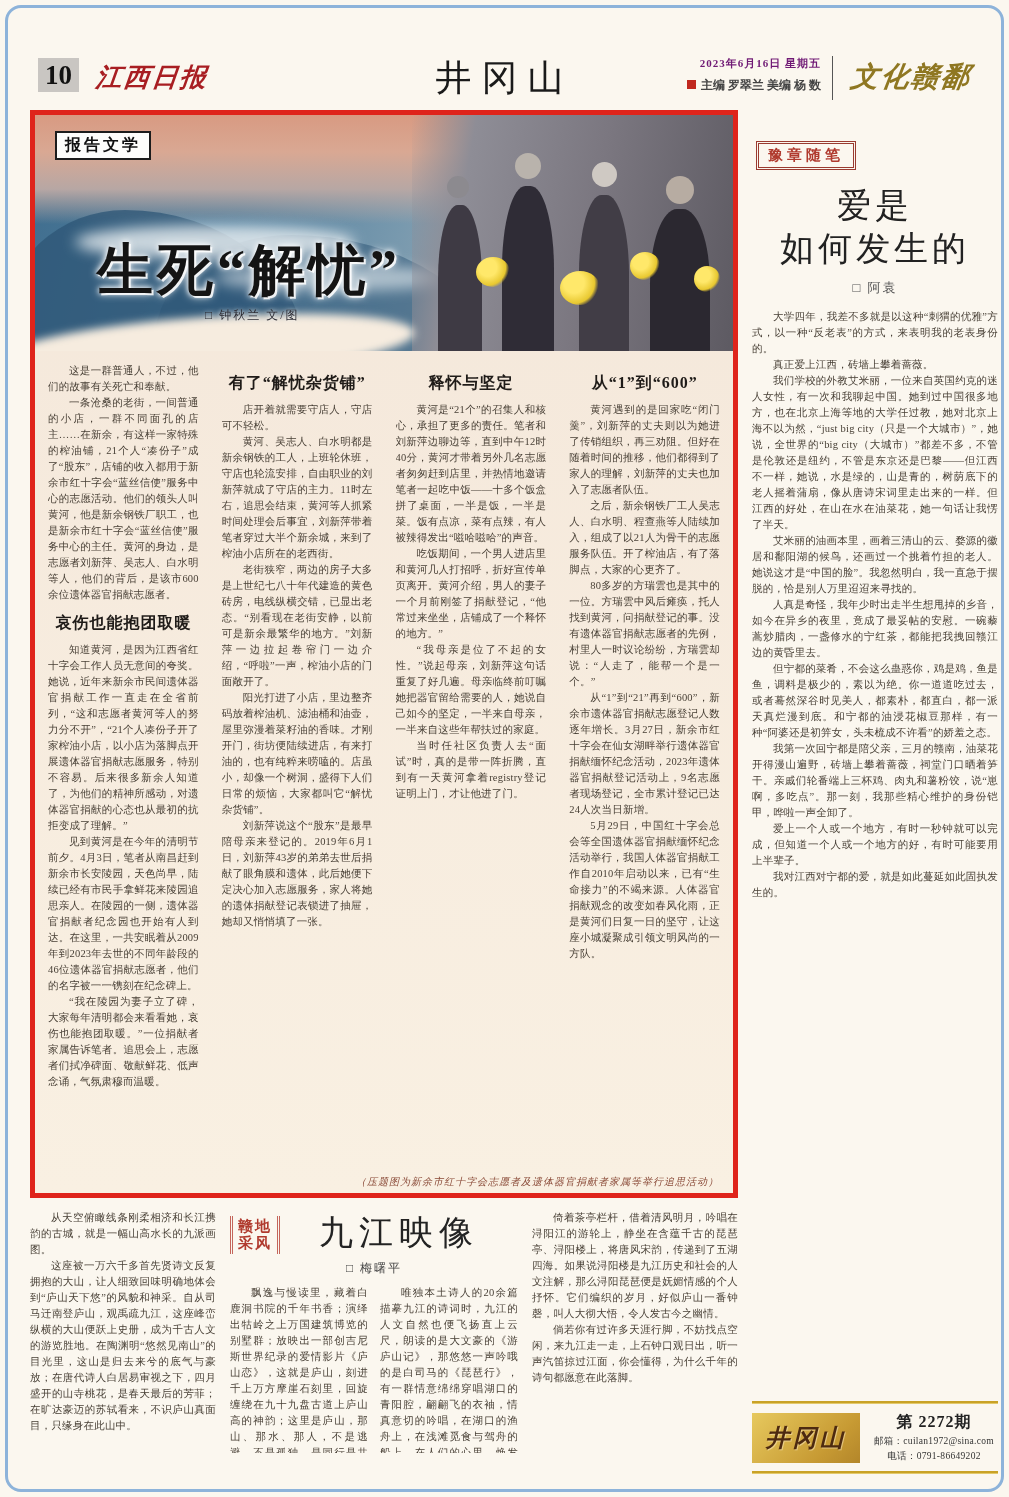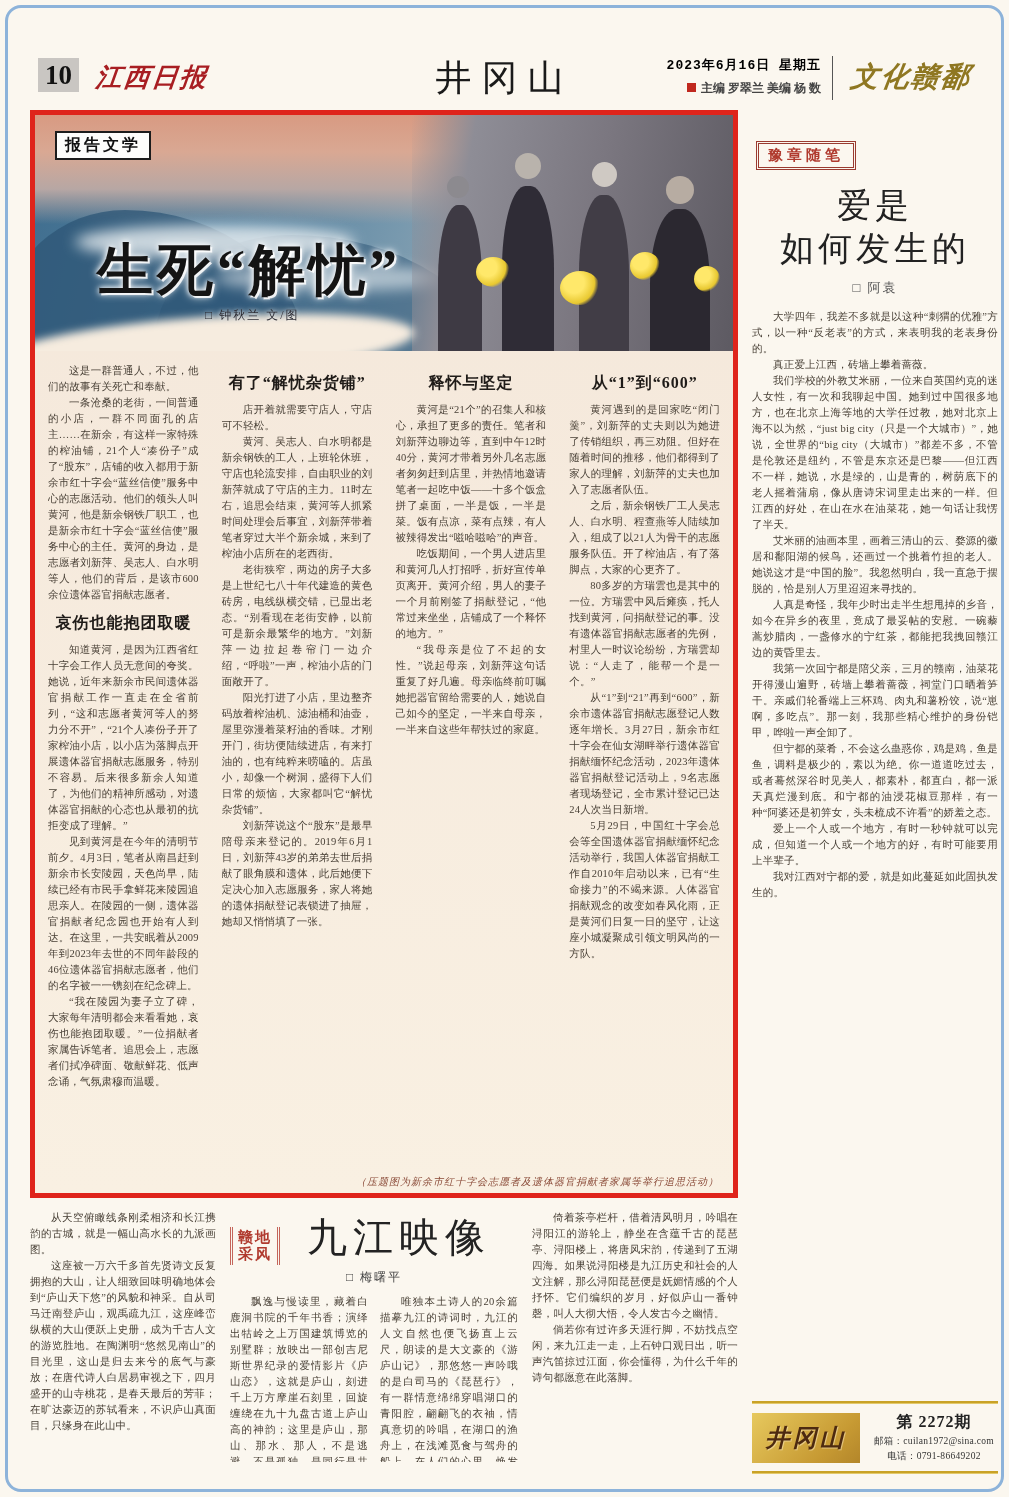--- a/index.html
+++ b/index.html
@@ -10,21 +10,21 @@
 
   
   .hdr { position:absolute; left:38px; top:52px; right:38px; height:54px; }
   .pg-num { position:absolute; left:0; top:6px; background:#c9c6c2; color:#111;
             font-size:27px; font-weight:bold; padding:0 7px; line-height:34px; }
   .masthead { position:absolute; left:58px; top:8px; color:#a81e22; font-size:26px; font-weight:bold;
               font-style:italic; letter-spacing:2px; transform:skewX(-6deg); }
   .section-title { position:absolute; left:0; right:0; top:2px; text-align:center; font-size:36px;
                    color:#1a1a1a; letter-spacing:10px; font-weight:500; }
   .hdr-right { position:absolute; right:150px; top:4px; text-align:right; }
-  .date-line { font-size:13px; color:#000000; font-weight:bold; letter-spacing:1px;font-family:Liberation Mono, monospace; }
+  .date-line { font-size:11px; color:#701a75; font-weight:bold; letter-spacing:1px; }
   .ed-line { margin-top:6px; font-size:12px; color:#444; font-weight:bold; }
   .redsq { display:inline-block; width:9px; height:9px; background:#c0281e; margin-right:5px; }
   .vdiv { position:absolute; right:138px; top:4px; width:1px; height:44px; background:#555; }
   .supplement { position:absolute; right:0; top:6px; color:#8f7722; font-size:28px; font-weight:bold;
                 font-style:italic; letter-spacing:2px; transform:skewX(-8deg); }
 
   
   .main-article { position:absolute; left:30px; top:110px; width:708px; height:1088px;
                   border:5px solid #df241b; background:linear-gradient(180deg,#f4e7da,#f9f0e2); }
   .photo { position:relative; width:100%; height:236px; overflow:hidden;
@@ -63,25 +63,25 @@
                font-size:15px; padding:2px 9px; letter-spacing:4px; margin-left:4px; }
   .essay h2 { text-align:center; font-weight:500; font-size:34px; color:#222; line-height:1.25;
               margin:14px 0 10px 0; letter-spacing:4px; font-family:"Liberation Sans","DejaVu Sans",sans-serif; }
   .essay-byline { text-align:center; font-size:13px; color:#555; margin-bottom:12px; letter-spacing:2px; }
   .essay-body { height:1030px; overflow:hidden; }
 
   
   .bottom { position:absolute; left:30px; top:1210px; width:708px; height:278px; display:flex; gap:14px; overflow:hidden; }
   .bcolA { width:186px; overflow:hidden; }
   .feature { width:288px; }
-  .feat-head { display:flex; align-items:flex-end; }
+  .feat-head { display:flex; align-items:center; }
   .feat-tag { border-left:3px double #c4655a; border-right:3px double #c4655a; color:#b03a2e;
               font-weight:bold; font-size:15px; line-height:1.15; padding:2px 5px; letter-spacing:2px;
               display:flex; flex-direction:column; margin-top:4px; }
-  .feature h2 { font-size:40px; color:#232323; font-weight:500; letter-spacing:6px; flex:1; text-align:center; }
+  .feature h2 { font-size:34px; color:#232323; font-weight:500; letter-spacing:6px; flex:1; text-align:center; }
   .feat-byline { text-align:center; font-size:12px; color:#444; margin:4px 0 8px 0; letter-spacing:2px; }
   .feat-cols { display:flex; gap:12px; height:168px; overflow:hidden; }
   .fcol { flex:1; overflow:hidden; }
   .bcolD { flex:1; overflow:hidden; }
 
   
   .issue { position:absolute; left:752px; top:1398px; width:246px; }
   .gold-rule { height:0; border-top:2px solid #c9a227; border-bottom:1px solid #e3c96a; margin:3px 0; }
   .issue-row { display:flex; align-items:center; gap:10px; padding:5px 0; }
   .logo-box { width:108px; height:50px; background:linear-gradient(135deg,#e7c95e,#c79a33 70%,#b3862a);
@@ -159,20 +159,21 @@
             <p>阳光打进了小店，里边整齐码放着榨油机、滤油桶和油壶，屋里弥漫着菜籽油的香味。才刚开门，街坊便陆续进店，有来打油的，也有纯粹来唠嗑的。店虽小，却像一个树洞，盛得下人们日常的烦恼，大家都叫它“解忧杂货铺”。</p>
             <p>刘新萍说这个“股东”是最早陪母亲来登记的。2019年6月1日，刘新萍43岁的弟弟去世后捐献了眼角膜和遗体，此后她便下定决心加入志愿服务，家人将她的遗体捐献登记表锁进了抽屉，她却又悄悄填了一张。</p>
           </div>
       </div>
       <div class="col">
         <h3>释怀与坚定</h3>
         <div>
             <p>黄河是“21个”的召集人和核心，承担了更多的责任。笔者和刘新萍边聊边等，直到中午12时40分，黄河才带着另外几名志愿者匆匆赶到店里，并热情地邀请笔者一起吃中饭——十多个饭盒拼了桌面，一半是饭，一半是菜。饭有点凉，菜有点辣，有人被辣得发出“嗞哈嗞哈”的声音。</p>
             <p>吃饭期间，一个男人进店里和黄河几人打招呼，折好宣传单页离开。黄河介绍，男人的妻子一个月前刚签了捐献登记，“他常过来坐坐，店铺成了一个释怀的地方。”</p>
             <p>“我母亲是位了不起的女性。”说起母亲，刘新萍这句话重复了好几遍。母亲临终前叮嘱她把器官留给需要的人，她说自己如今的坚定，一半来自母亲，一半来自这些年帮扶过的家庭。</p>
+            <p>当时任社区负责人去“面试”时，真的是带一阵折腾，直到有一天黄河拿着registry登记证明上门，才让他进了门。</p>
           </div>
       </div>
       <div class="col">
         <h3>从“1”到“600”</h3>
         <div>
             <p>黄河遇到的是回家吃“闭门羹”，刘新萍的丈夫则以为她进了传销组织，再三劝阻。但好在随着时间的推移，他们都得到了家人的理解，刘新萍的丈夫也加入了志愿者队伍。</p>
             <p>之后，新余钢铁厂工人吴志人、白水明、程查燕等人陆续加入，组成了以21人为骨干的志愿服务队伍。开了榨油店，有了落脚点，大家的心更齐了。</p>
             <p>80多岁的方瑞雲也是其中的一位。方瑞雲中风后瘫痪，托人找到黄河，问捐献登记的事。没有遗体器官捐献志愿者的先例，村里人一时议论纷纷，方瑞雲却说：“人走了，能帮一个是一个。”</p>
             <p>从“1”到“21”再到“600”，新余市遗体器官捐献志愿登记人数逐年增长。3月27日，新余市红十字会在仙女湖畔举行遗体器官捐献缅怀纪念活动，2023年遗体器官捐献登记活动上，9名志愿者现场登记，全市累计登记已达24人次当日新增。</p>
             <p>5月29日，中国红十字会总会等全国遗体器官捐献缅怀纪念活动举行，我国人体器官捐献工作自2010年启动以来，已有“生命接力”的不竭来源。人体器官捐献观念的改变如春风化雨，正是黄河们日复一日的坚守，让这座小城凝聚成引领文明风尚的一方队。</p>
@@ -185,22 +186,22 @@
   <div class="essay">
     <div class="essay-tag">豫章随笔</div>
     <h2><span>爱是</span><br><span>如何发生的</span></h2>
     <div class="essay-byline">□ 阿袁</div>
     <div class="essay-body">
         <p>大学四年，我差不多就是以这种“刺猬的优雅”方式，以一种“反老表”的方式，来表明我的老表身份的。</p>
         <p>真正爱上江西，砖墙上攀着蔷薇。</p>
         <p>我们学校的外教艾米丽，一位来自英国约克的迷人女性，有一次和我聊起中国。她到过中国很多地方，也在北京上海等地的大学任过教，她对北京上海不以为然，“just big city（只是一个大城市）”，她说，全世界的“big city（大城市）”都差不多，不管是伦敦还是纽约，不管是东京还是巴黎——但江西不一样，她说，水是绿的，山是青的，树荫底下的老人摇着蒲扇，像从唐诗宋词里走出来的一样。但江西的好处，在山在水在油菜花，她一句话让我愣了半天。</p>
         <p>艾米丽的油画本里，画着三清山的云、婺源的徽居和鄱阳湖的候鸟，还画过一个挑着竹担的老人。她说这才是“中国的脸”。我忽然明白，我一直急于摆脱的，恰是别人万里迢迢来寻找的。</p>
         <p>人真是奇怪，我年少时出走半生想甩掉的乡音，如今在异乡的夜里，竟成了最妥帖的安慰。一碗藜蒿炒腊肉，一盏修水的宁红茶，都能把我拽回赣江边的黄昏里去。</p>
+        <p>但宁都的菜肴，不会这么蛊惑你，鸡是鸡，鱼是鱼，调料是极少的，素以为绝。你一道道吃过去，或者蓦然深谷时见美人，都素朴，都直白，都一派天真烂漫到底。和宁都的油浸花椒豆那样，有一种“阿婆还是初笄女，头未梳成不许看”的娇羞之态。</p>
         <p>我第一次回宁都是陪父亲，三月的赣南，油菜花开得漫山遍野，砖墙上攀着蔷薇，祠堂门口晒着笋干。亲戚们轮番端上三杯鸡、肉丸和薯粉饺，说“崽啊，多吃点”。那一刻，我那些精心维护的身份铠甲，哗啦一声全卸了。</p>
-        <p>但宁都的菜肴，不会这么蛊惑你，鸡是鸡，鱼是鱼，调料是极少的，素以为绝。你一道道吃过去，或者蓦然深谷时见美人，都素朴，都直白，都一派天真烂漫到底。和宁都的油浸花椒豆那样，有一种“阿婆还是初笄女，头未梳成不许看”的娇羞之态。</p>
         <p>爱上一个人或一个地方，有时一秒钟就可以完成，但知道一个人或一个地方的好，有时可能要用上半辈子。</p>
         <p>我对江西对宁都的爱，就是如此蔓延如此固执发生的。</p>
       </div>
   </div>
 
   <div class="bottom">
     <div class="bcolA">
         <p>从天空俯瞰线条刚柔相济和长江携韵的古城，就是一幅山高水长的九派画图。</p>
         <p>这座被一万六千多首先贤诗文反复拥抱的大山，让人细致回味明确地体会到“庐山天下悠”的风貌和神采。自从司马迁南登庐山，观禹疏九江，这座峰峦纵横的大山便跃上史册，成为千古人文的游览胜地。在陶渊明“悠然见南山”的目光里，这山是归去来兮的底气与豪放；在唐代诗人白居易审视之下，四月盛开的山寺桃花，是春天最后的芳菲；在旷达豪迈的苏轼看来，不识庐山真面目，只缘身在此山中。</p>
       </div>

